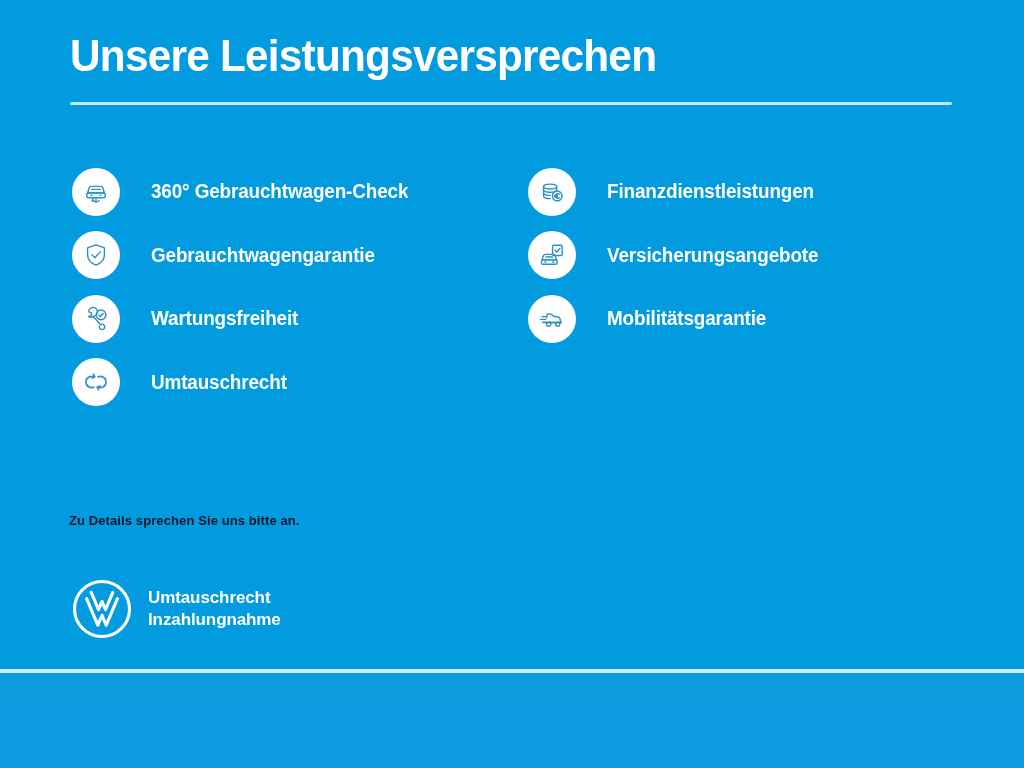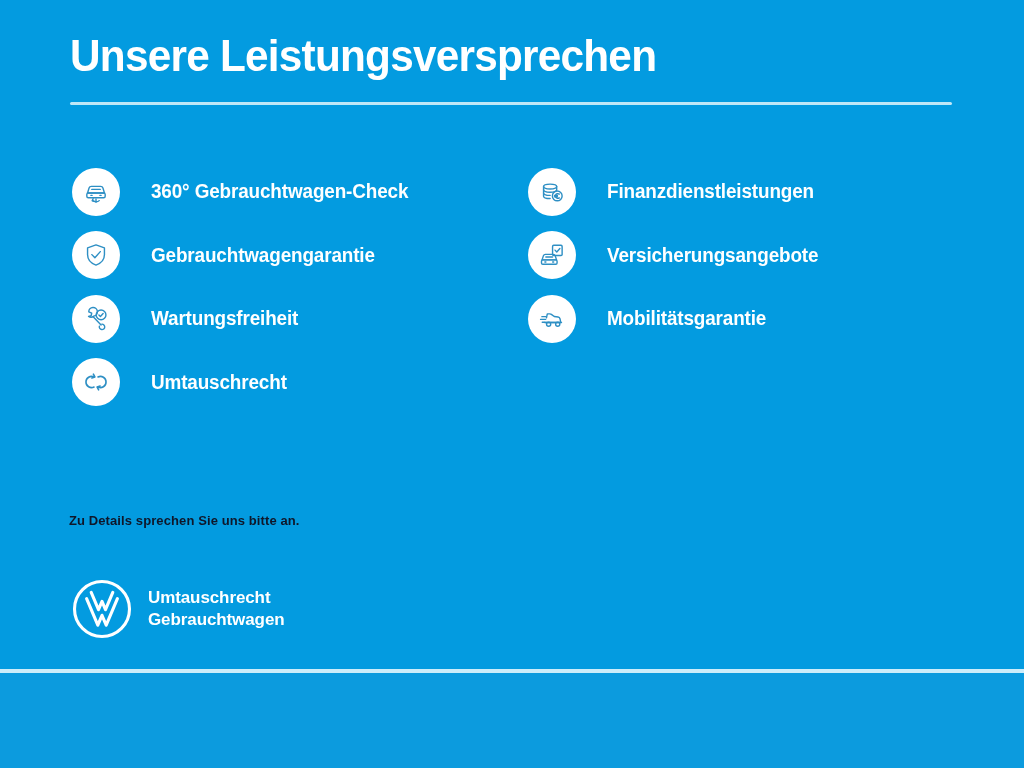--- a/index.html
+++ b/index.html
@@ -188,21 +188,21 @@
   <div class="certified">
     <span class="vw-ring">
       <svg width="68" height="68" viewBox="0 0 68 68" fill="none" stroke="#ffffff" stroke-width="3.1" stroke-linecap="round" stroke-linejoin="round">
         <circle cx="34" cy="34" r="27.5"></circle>
         <path d="M23.2 17.4l7.3 17.3 3.5-8.3 3.5 8.3 7.3-17.3"></path>
         <path d="M18.6 23.6l11.2 26.6 4.2-9.9 4.2 9.9 11.2-26.6"></path>
       </svg>
     </span>
     <span class="certified-text">
       <span>Umtauschrecht</span><br>
-      <span>Gebrauchtwagen</span>
+      <span>Inzahlungnahme</span>
     </span>
   </div>
 
   <div class="footer-rule"></div>
   <div class="footer">
 
     
 
     
   </div>

